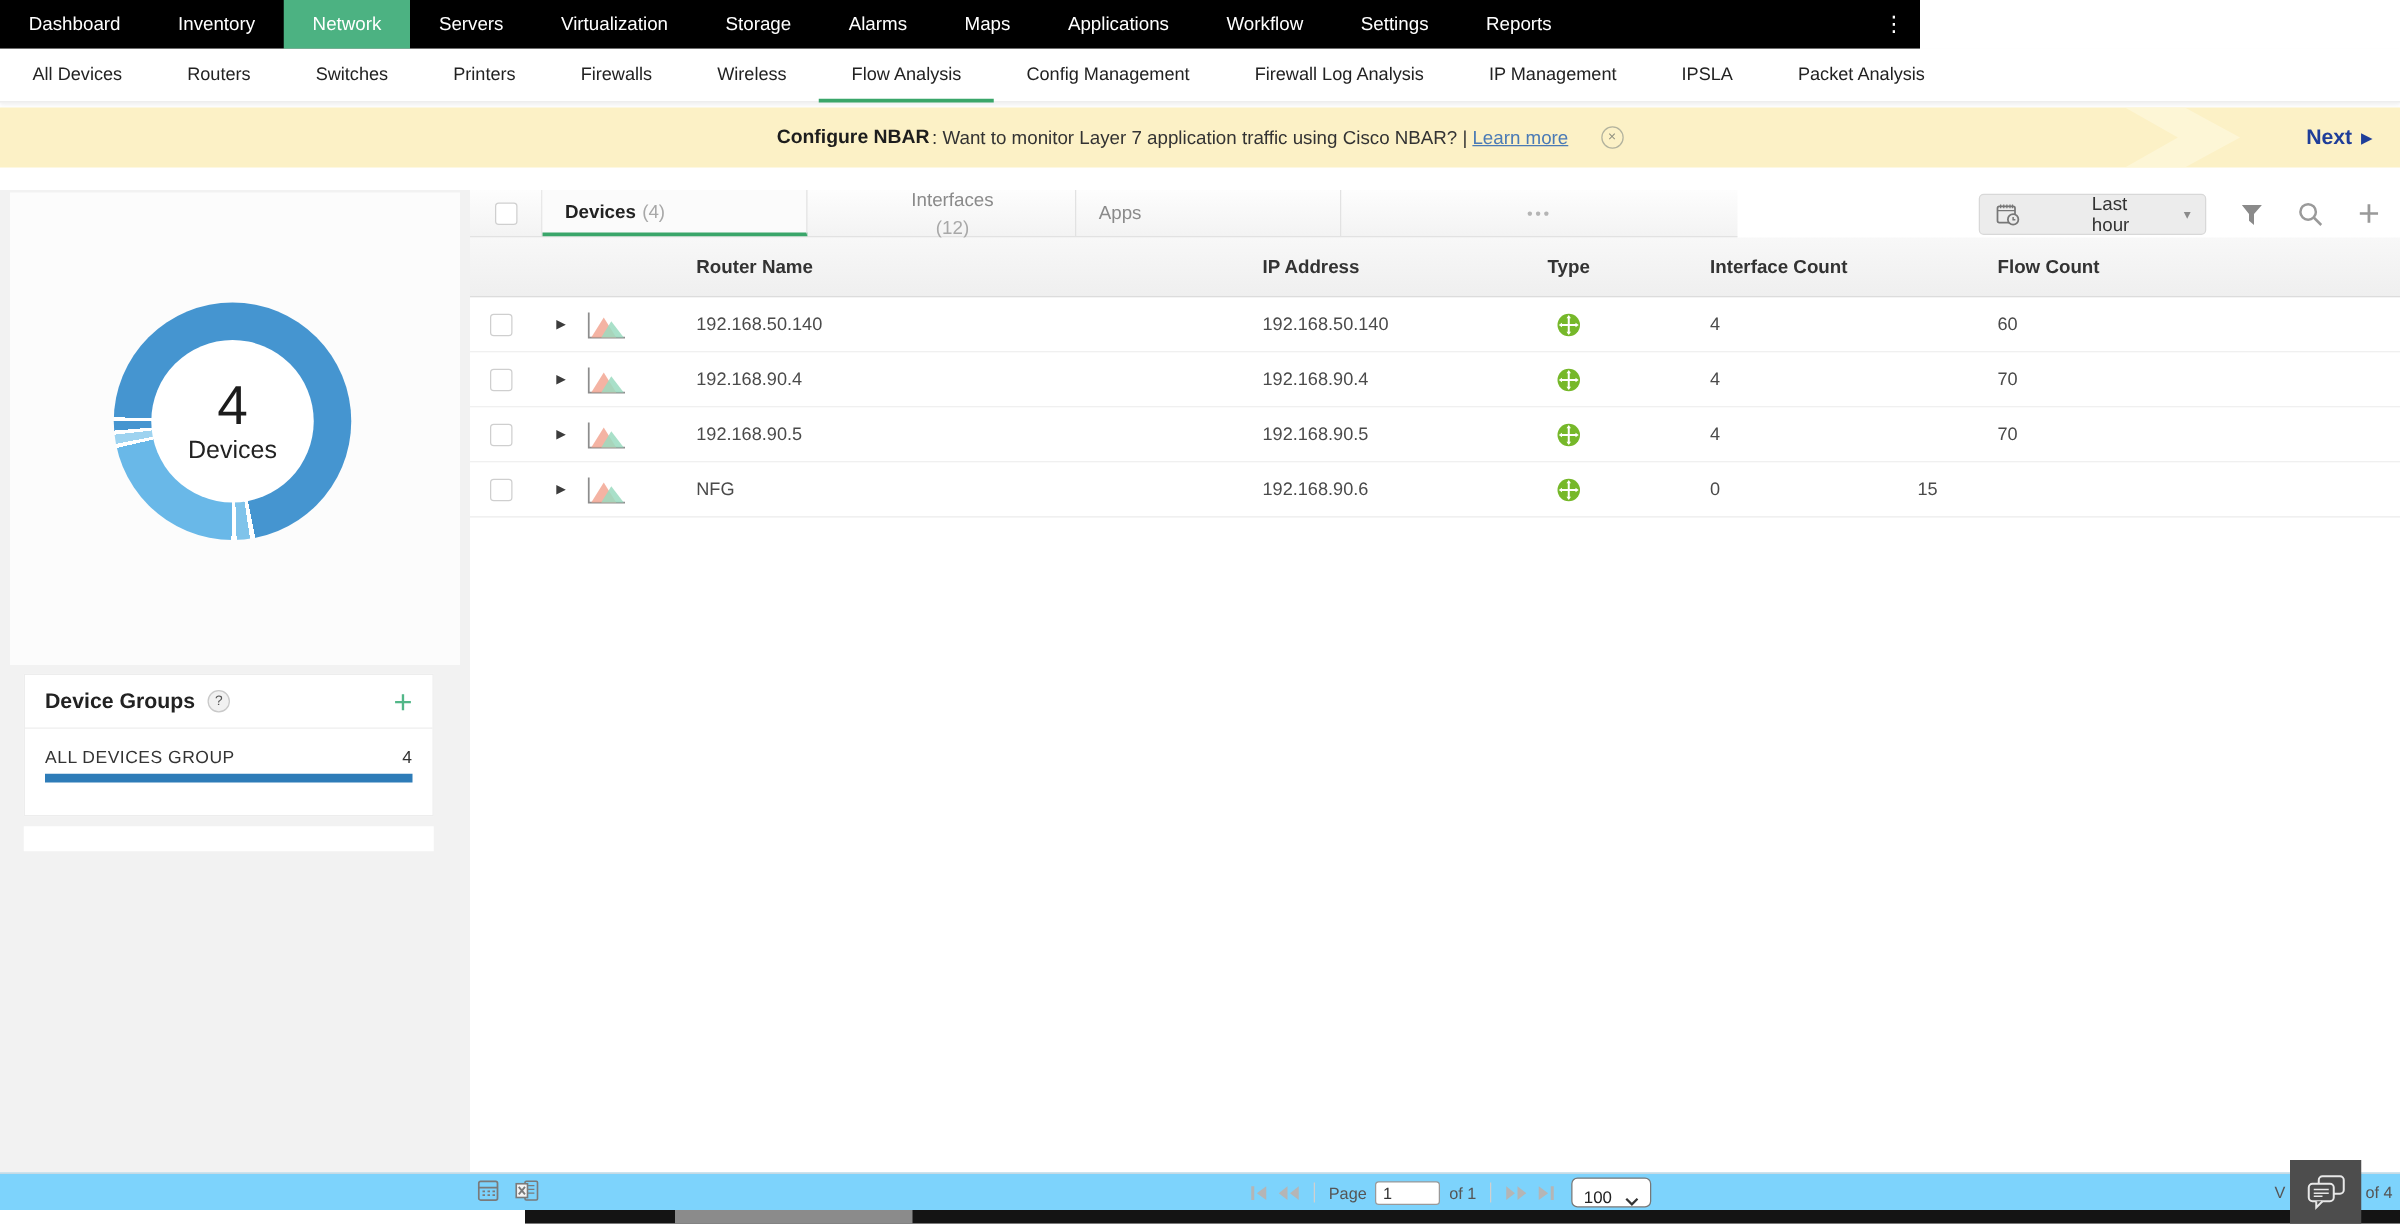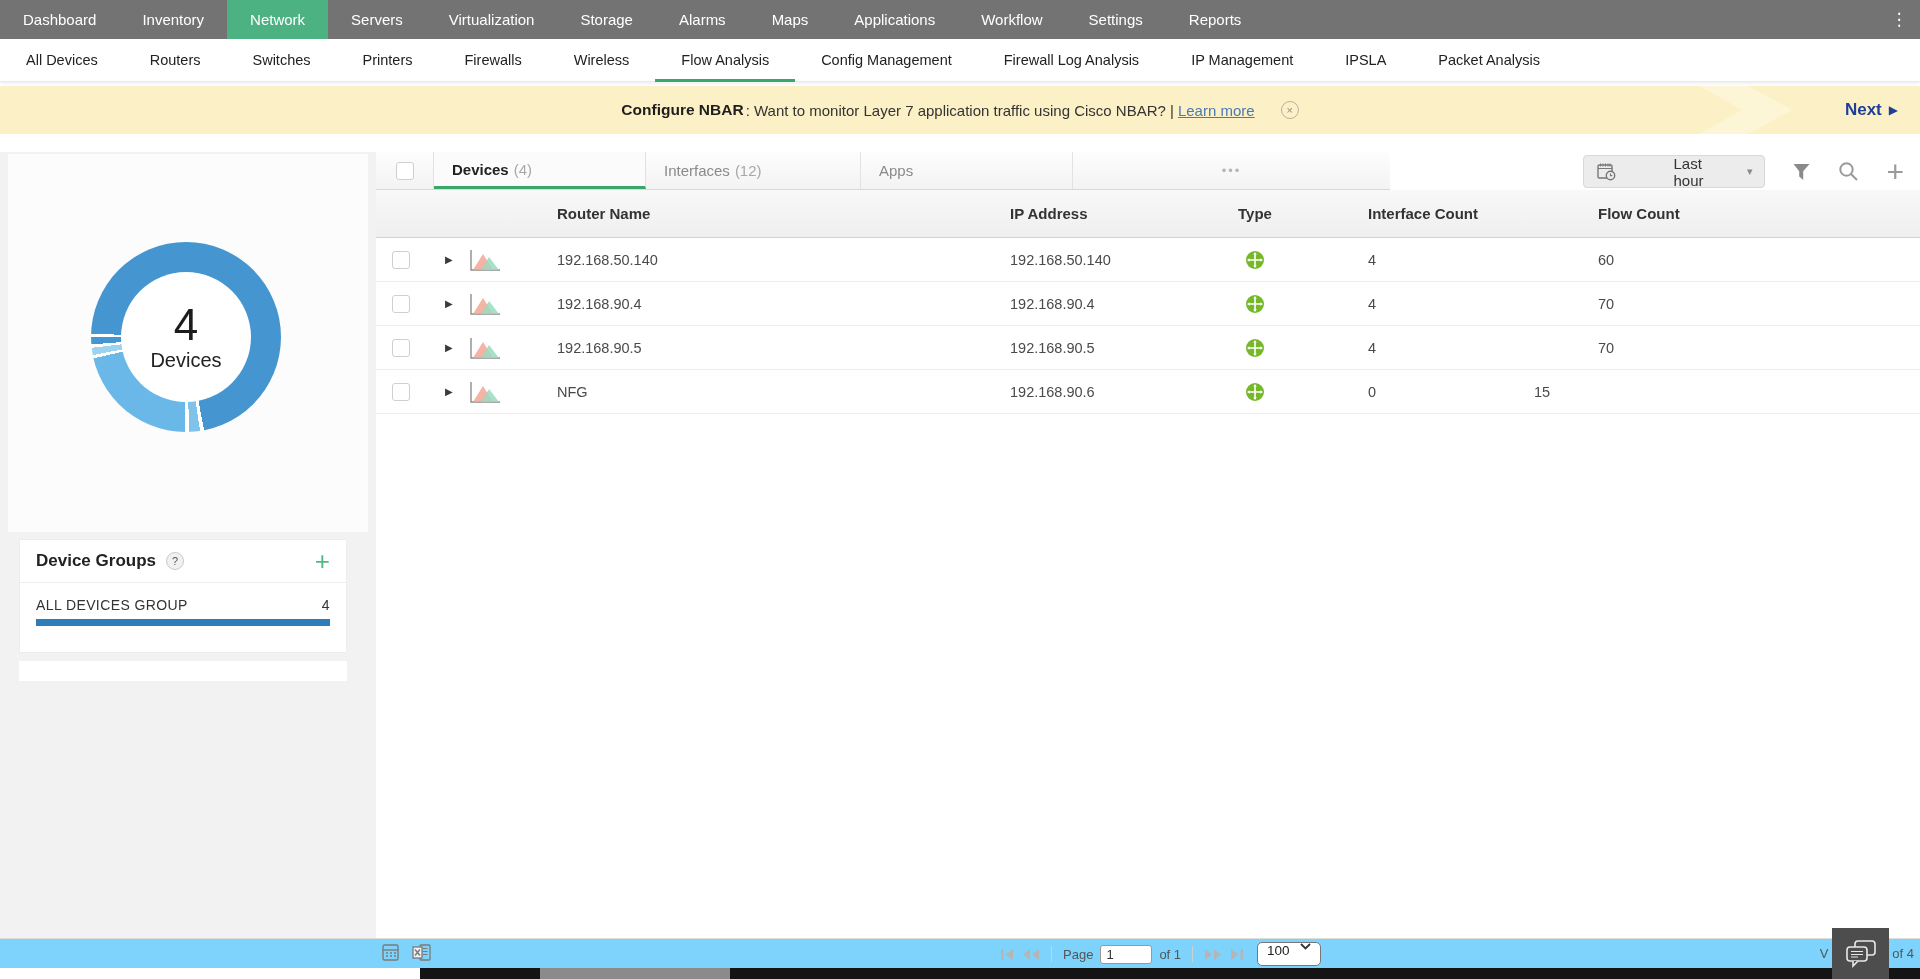--- a/index.html
+++ b/index.html
@@ -1,22 +1,22 @@
 <!DOCTYPE html>
 <html><head>
 <meta charset="utf-8">
 <style>
   * { margin:0; padding:0; box-sizing:border-box; }
   html,body { width:1920px; height:979px; overflow:hidden; background:#fff;
     font-family:"Liberation Sans","DejaVu Sans",sans-serif; }
   #app { position:relative; width:1920px; height:979px; background:#fff; }
 
   
-  .topnav { position:absolute; top:0; left:0; width:1920px; height:39px;
-    background:#737373; display:flex; align-items:stretch; }
+  .topnav { position:absolute; top:0; left:0; width:1536px; height:39px;
+    background:#000000; display:flex; align-items:stretch; }
   .tn-item { color:#fff; font-size:15px; line-height:39px; padding:0 23px; cursor:pointer; white-space:nowrap; }
   .tn-item.active { background:#4cb282; }
   .tn-kebab { position:absolute; right:0; top:0; width:42px; height:39px; display:flex;
     align-items:center; justify-content:center; color:#fff; font-size:17px; letter-spacing:0; cursor:pointer; }
 
   
   .subnav { position:absolute; top:39px; left:0; width:1920px; height:43px; background:#fff;
     border-bottom:1px solid #e9e9e9; box-shadow:0 2px 3px rgba(0,0,0,.06); display:flex; z-index:5; }
   .sn-item { font-size:14.5px; color:#222; line-height:42px; padding:0 26px; height:43px; cursor:pointer; white-space:nowrap; }
   .sn-item.active { border-bottom:3px solid #3aa66a; }
@@ -60,21 +60,21 @@
   .groups-extra { position:absolute; top:509px; left:19px; width:328px; height:20px; background:#fff; }
 
   
   .tabstrip { position:absolute; top:152px; left:376px; width:1014px; height:38px;
     background:linear-gradient(#fdfdfd,#f3f3f3); border-bottom:1px solid #d9d9d9; display:flex; }
   .cb { width:18px; height:18px; background:#fff; border:1.5px solid #cfcfcf; border-radius:3px; cursor:pointer; }
   .cb-cell { width:58px; display:flex; align-items:center; justify-content:center; border-right:1px solid #e2e2e2; }
   .tab { display:flex; align-items:center; padding-left:18px; gap:5px; border-right:1px solid #e2e2e2;
     font-size:15px; color:#8a8a8a; cursor:pointer; }
   .tab .cnt { color:#a8a8a8; }
-  .tab.t1 { width:212px; } .tab.t2 { width:215px; } .tab.t3 { width:213px; } .tab.t4 { width:212px; }
+  .tab.t1 { width:212px; } .tab.t2 { width:215px;flex-direction:column; } .tab.t3 { width:213px; } .tab.t4 { width:212px; }
   .tab.active { background:#fbfbfb; border-bottom:3px solid #3aa66a; }
   .tab.active .lb { color:#222; font-weight:bold; }
   .tab-more { flex:1; display:flex; align-items:center; justify-content:center; color:#b5b5b5;
     font-size:13px; letter-spacing:2px; cursor:pointer; }
 
   
   .controls { position:absolute; top:155px; right:16px; display:flex; align-items:center; gap:27px; }
   .timebtn { width:182px; height:33px; background:#ececec; border:1px solid #d8d8d8; border-radius:4px;
     display:flex; align-items:center; padding:0 12px; gap:12px; cursor:pointer; }
   .timebtn .tlabel { font-size:15px; color:#333;margin-left:44px; }
@@ -98,21 +98,21 @@
   
   .footer { position:absolute; top:938px; left:0; width:1920px; height:30px; background:#7dd3fc;
     border-top:1px solid #ddd; }
   .f-left { position:absolute; left:382px; top:5px; display:flex; gap:12px; }
   .pager { position:absolute; left:1000px; top:0; height:30px; display:flex; align-items:center; gap:7px; }
   .pager .sep { width:1px; height:16px; background:#d0d0d0; margin:0 4px; }
   .pager .ptext { font-size:13px; color:#555; }
   .page-input { width:52px; height:19px; border:1px solid #999; border-radius:3px; background:#fff;
     font-size:13px; color:#333; padding:0 5px; font-family:inherit; }
   .size-select { width:64px; height:24px; border:1.5px solid #777; border-radius:5px; background:#fff;
-    display:flex; align-items:flex-start; justify-content:space-between; padding:0 9px; font-size:13.5px;
+    display:flex; align-items:flex-end; justify-content:space-between; padding:0 9px; font-size:13.5px;
     color:#222; cursor:pointer; margin-left:6px; }
   .f-right { position:absolute; right:6px; top:7px; font-size:13px; color:#555; display:flex; gap:64px; }
   .chat-widget { position:absolute; left:1832px; top:928px; width:57px; height:51px; background:#4d4d4d;
     z-index:9; display:flex; align-items:center; justify-content:center; cursor:pointer; }
   .hscroll { position:absolute; top:968px; left:420px; width:1500px; height:11px; background:#141414; }
   .hscroll .thumbbar { position:absolute; left:120px; top:0; width:190px; height:11px; background:#8b8b8b; }
 </style>
 </head>
 <body>
 

